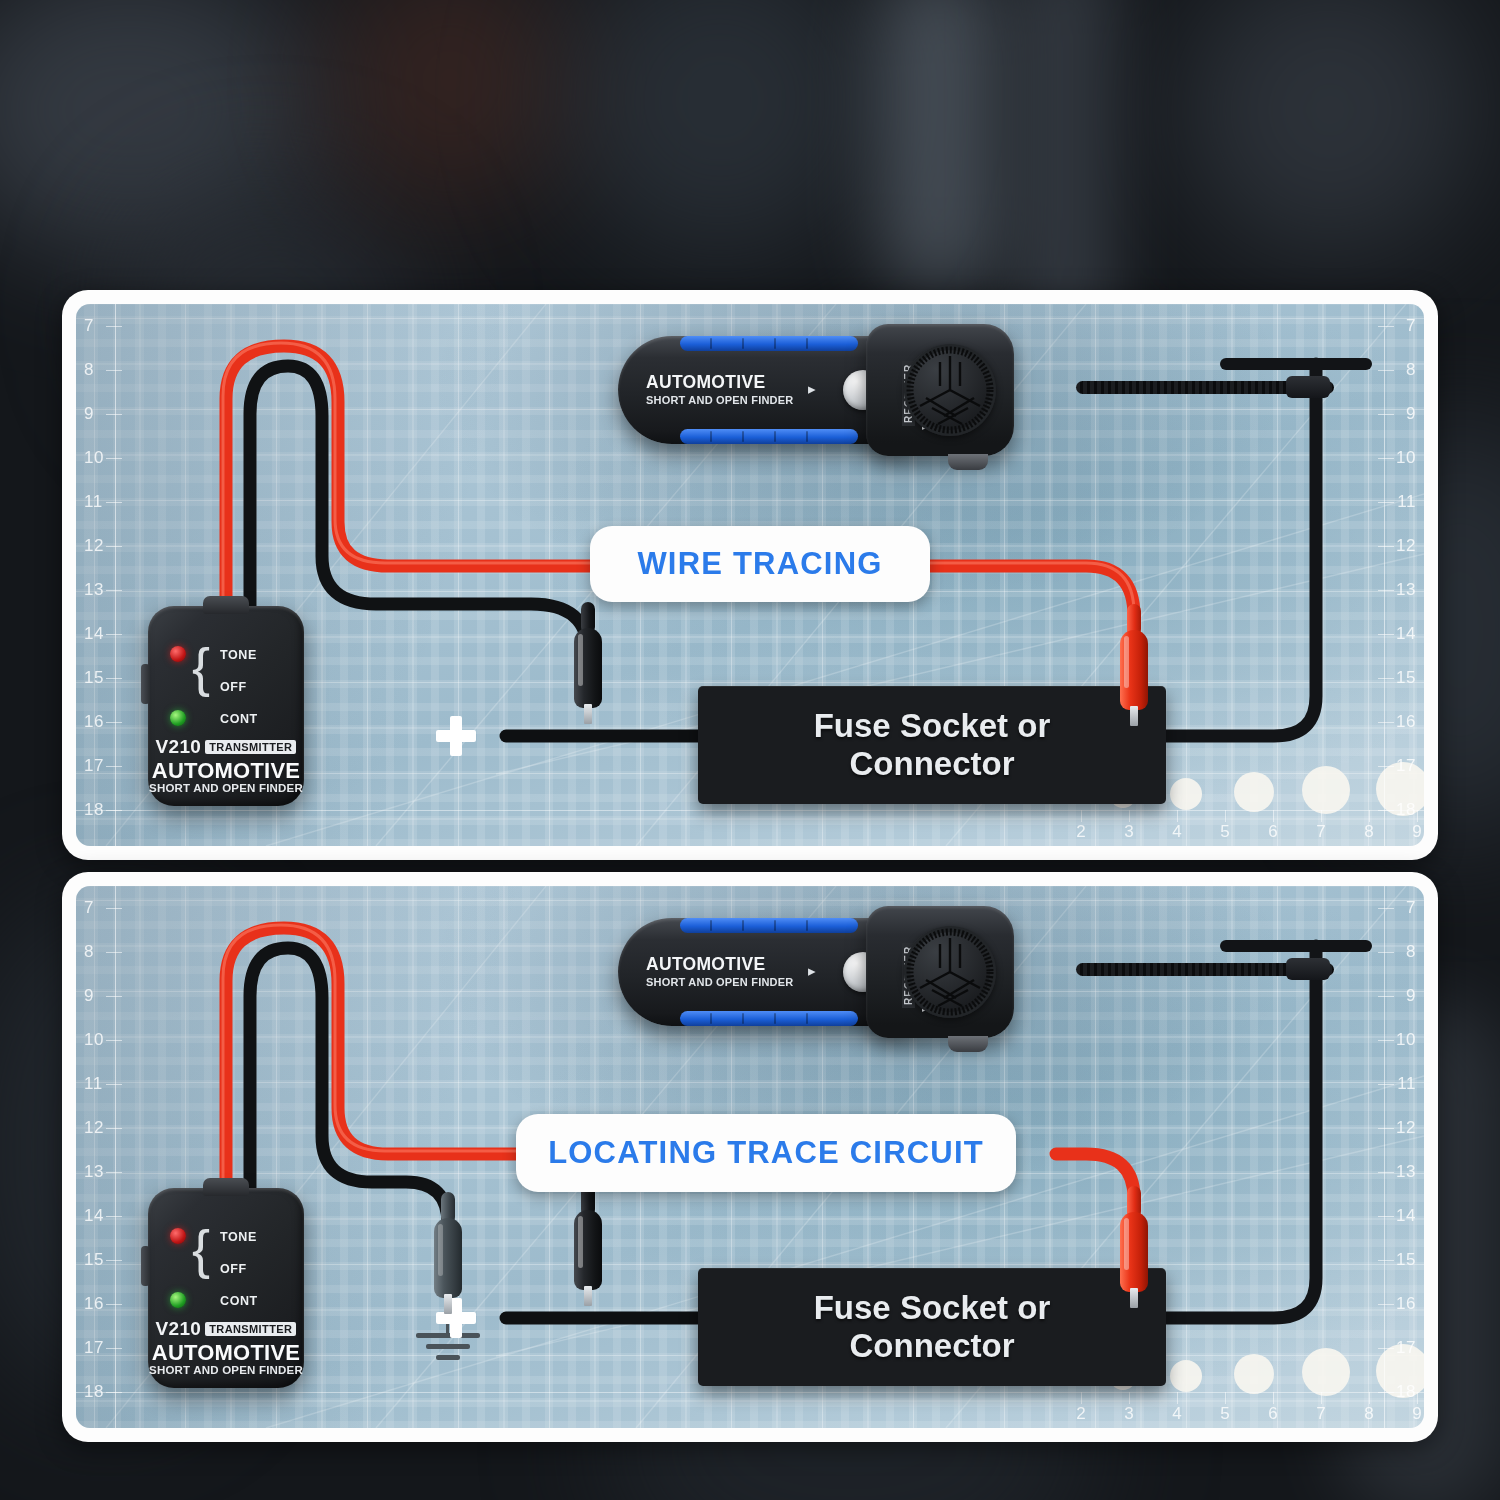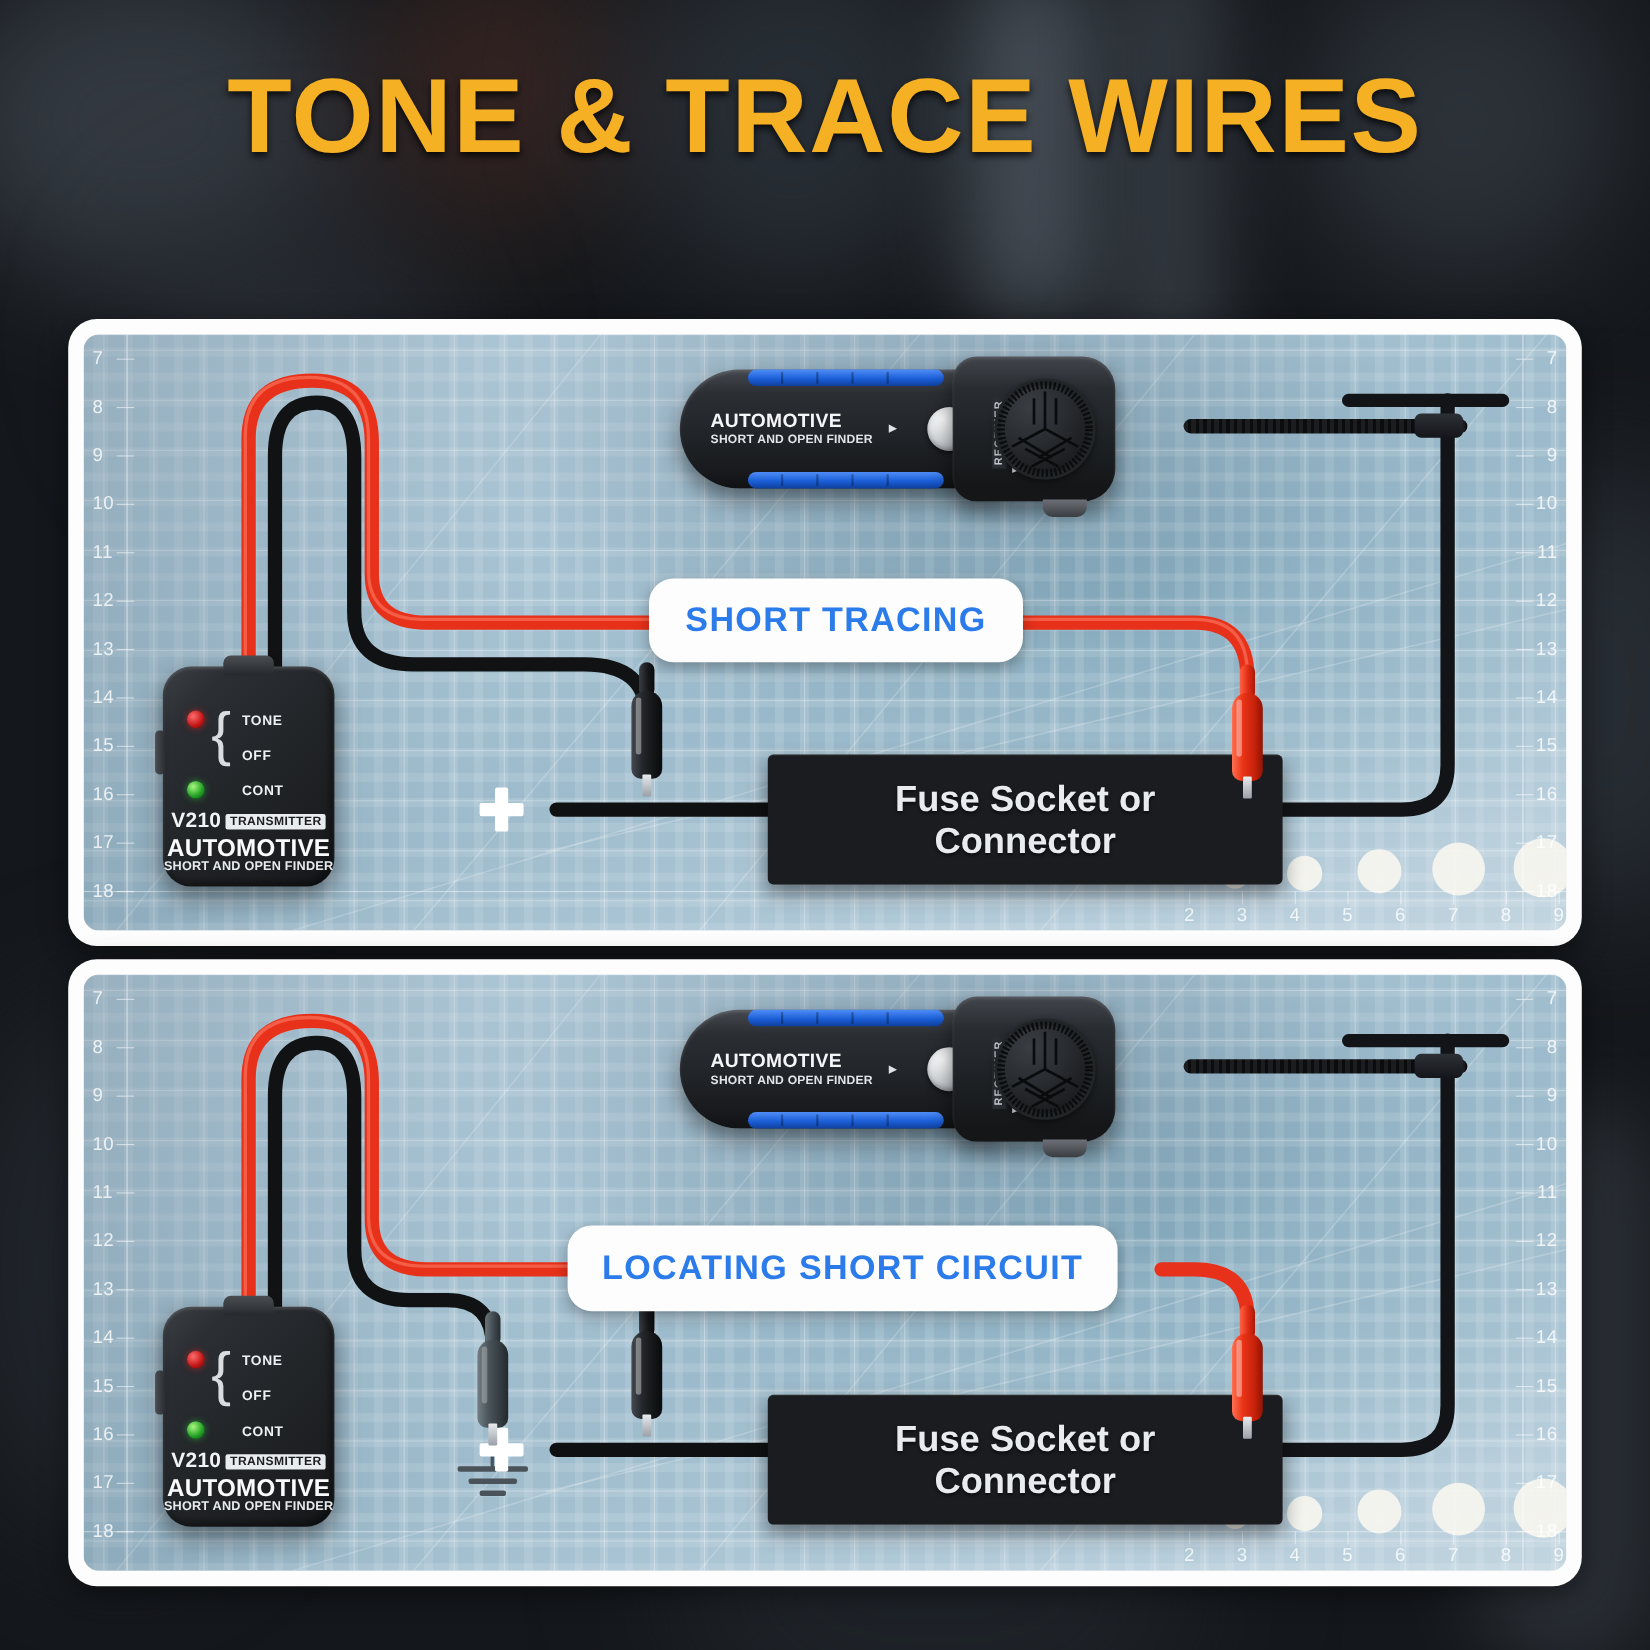--- a/index.html
+++ b/index.html
@@ -240,21 +240,20 @@
     <div class="bg-v" style="left:1020px;top:-60px;width:90px;height:420px;background:#565f6b;opacity:.5;border-radius:50px;"></div>
     <div class="bg-blob" style="left:1180px;top:-40px;width:300px;height:300px;background:#4a525d;opacity:.45;"></div>
     <div class="bg-blob" style="left:1330px;top:420px;width:260px;height:420px;background:#3a424c;opacity:.5;"></div>
     <div class="bg-blob" style="left:-40px;top:900px;width:300px;height:500px;background:#262c33;opacity:.7;"></div>
     <div class="bg-blob" style="left:1200px;top:1150px;width:380px;height:420px;background:#2b3views;opacity:.5;"></div>
     <div class="bg-blob" style="left:600px;top:1300px;width:500px;height:300px;background:#20252b;opacity:.8;"></div>
     <div class="bg-v" style="left:1340px;top:1000px;width:170px;height:520px;background:#4a525c;opacity:.40;border-radius:80px;"></div>
   </div>
 
   <div class="headline">
-    <div class="h-line1">TONE &amp; TRACE WIRES</div>
   </div>
 
   <div class="panel" id="panel-1">
     <div class="mat">
       <div class="mat-grid"></div>
       <div class="mat-ticks"></div>
 
       <svg class="mat-diag" viewBox="0 0 1348 542" preserveAspectRatio="none">
         <g stroke="#ffffff" stroke-opacity="0.38" fill="none" stroke-width="1.4">
           <line x1="30" y1="542" x2="470" y2="0"></line>
@@ -368,21 +367,21 @@
       </div>
 
       <div class="clip" style="left:1044px;top:326px;">
         <div class="clip-neck" style="background:linear-gradient(90deg,#ff6347,#e02c14 55%,#a51b08);"></div>
         <div class="clip-body" style="background:linear-gradient(90deg,#ff7050 0%,#ea3418 35%,#c42009 75%,#8e1504 100%);"></div>
         <div class="clip-gloss"></div>
         <div class="clip-tip"></div>
       </div>
 
       <div class="pill" style="left:514px;top:222px;width:340px;height:76px;">
-        <span style="font-size:31px;">SHORT TRACING</span>
+        <span style="font-size:31px;">WIRE TRACING</span>
       </div>
 
       <div class="ruler left">
         <div class="rl-line"></div>
         <div class="rnum" style="top:22px">7</div>
           <div class="rtick" style="top:22px"></div>
         <div class="rnum" style="top:66px">8</div>
           <div class="rtick" style="top:66px"></div>
         <div class="rnum" style="top:110px">9</div>
           <div class="rtick" style="top:110px"></div>
@@ -585,21 +584,21 @@
       </div>
 
       <div class="clip" style="left:1044px;top:326px;">
         <div class="clip-neck" style="background:linear-gradient(90deg,#ff6347,#e02c14 55%,#a51b08);"></div>
         <div class="clip-body" style="background:linear-gradient(90deg,#ff7050 0%,#ea3418 35%,#c42009 75%,#8e1504 100%);"></div>
         <div class="clip-gloss"></div>
         <div class="clip-tip"></div>
       </div>
 
       <div class="pill" style="left:440px;top:228px;width:500px;height:78px;">
-        <span style="font-size:31px;">LOCATING SHORT CIRCUIT</span>
+        <span style="font-size:31px;">LOCATING TRACE CIRCUIT</span>
       </div>
 
       <div class="ruler left">
         <div class="rl-line"></div>
         <div class="rnum" style="top:22px">7</div>
           <div class="rtick" style="top:22px"></div>
         <div class="rnum" style="top:66px">8</div>
           <div class="rtick" style="top:66px"></div>
         <div class="rnum" style="top:110px">9</div>
           <div class="rtick" style="top:110px"></div>

